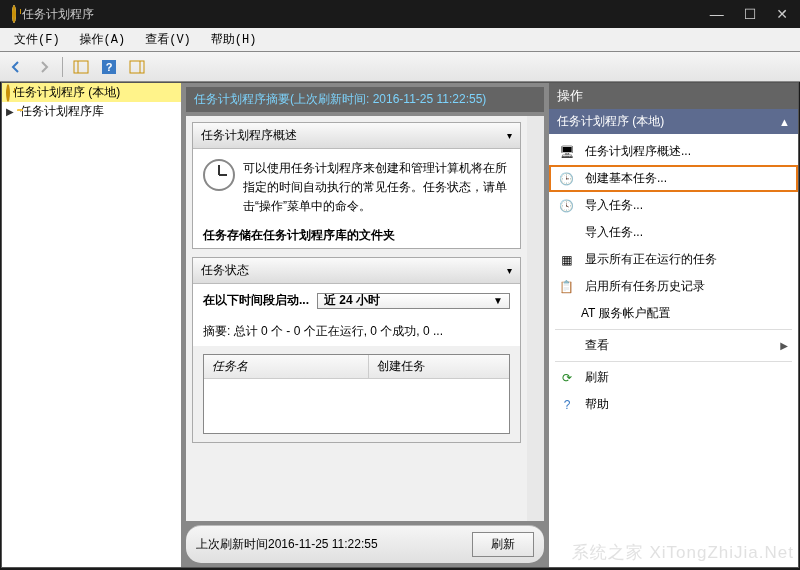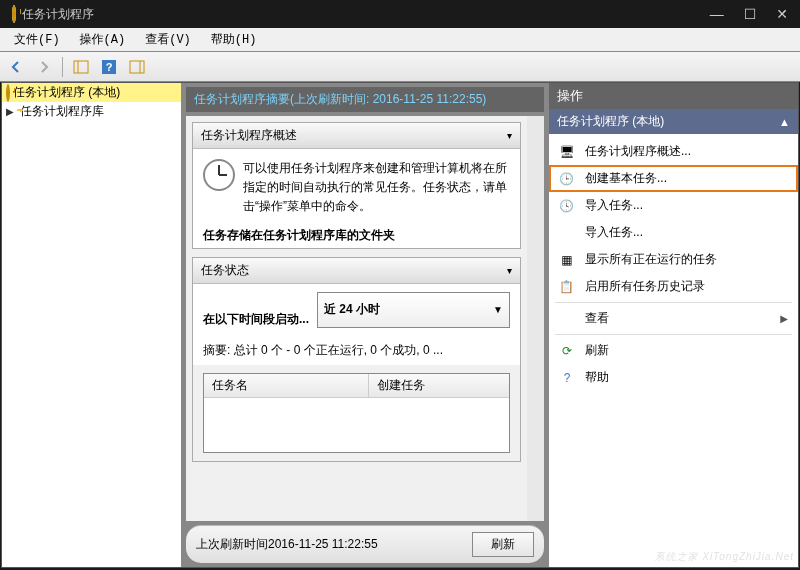--- a/index.html
+++ b/index.html
@@ -32,29 +32,29 @@
     .section { border: 1px solid #aaa; }
     .section-header { background: linear-gradient(#fafafa, #ddd); border-bottom: 1px solid #bbb; padding: 4px 8px; font-size: 12px; display: flex; align-items: center; }
     .section-header .collapse { margin-left: auto; font-size: 10px; }
     .section-body { padding: 10px; background: #fff; font-size: 12px; }
     
     .overview-body { display: flex; gap: 8px; }
     .overview-text { line-height: 1.6; }
     
     .status-header-row { display: flex; align-items: flex-end; padding: 8px 10px; background: #fff; gap: 8px; font-weight: bold; }
     .status-label { font-size: 12px; }
-    .dropdown { flex: 1; height: 36px; border: 1px solid #888; background: linear-gradient(#fff, #eee); display: flex; align-items: center; padding: 0 6px; position: relative; }
+    .dropdown { flex: 1; height: 16px; border: 1px solid #888; background: linear-gradient(#fff, #eee); display: flex; align-items: center; padding: 0 6px; position: relative; }
     .dropdown .arrow { margin-left: auto; font-size: 10px; }
     
     .summary-text { padding: 6px 10px; background: #fff; font-size: 12px; }
     
     .task-list { background: #fff; border: 1px solid #888; margin: 8px 10px; height: 80px; }
     .task-list-header { display: flex; background: linear-gradient(#fafafa, #e8e8e8); border-bottom: 1px solid #ccc; }
     .task-list-header .col { padding: 3px 8px; border-right: 1px solid #ccc; font-size: 12px; }
-    .task-list-header .col:first-child { flex: 1.2; }
+    .task-list-header .col:first-child { flex: 1.2; font-style: italic; }
     .task-list-header .col:last-child { flex: 1; border-right: none; }
     
     .footer-bar { background: linear-gradient(#f5f5f5, #e0e0e0); padding: 6px 10px; display: flex; align-items: center; border-top: 1px solid #bbb; border-radius: 15px; }
     .footer-text { flex: 1; font-size: 12px; }
     .refresh-btn { padding: 3px 18px; background: linear-gradient(#fafafa, #e5e5e5); border: 1px solid #888; font-size: 12px; }
     
     .actions-panel { width: 250px; background: #f0f0f0; border-left: 1px solid #888; display: flex; flex-direction: column; }
     .actions-title { background: #646464; color: #fff; padding: 4px 8px; font-size: 13px; }
     .actions-subtitle { background: #5d6b8f; color: #fff; padding: 4px 8px; font-size: 12px; display: flex; align-items: center; }
     .actions-subtitle .up { margin-left: auto; font-size: 11px; }
@@ -69,21 +69,21 @@
     .scrollbar { width: 17px; background: #e8e8e8; }
     
     .clock-icon { width: 16px; height: 16px; border: 2px solid #c89008; border-radius: 50%; position: relative; background: #fff; }
     .clock-icon::after { content: ''; position: absolute; width: 1px; height: 5px; background: #c89008; top: 2px; left: 6px; }
     .clock-big { width: 32px; height: 32px; border: 2px solid #888; border-radius: 50%; position: relative; background: #fff; flex-shrink: 0; }
     .clock-big::after { content: ''; position: absolute; width: 2px; height: 10px; background: #333; top: 4px; left: 13px; }
     .clock-big::before { content: ''; position: absolute; width: 8px; height: 2px; background: #333; top: 13px; left: 14px; }
     .folder-icon { width: 15px; height: 11px; background: #f5c542; border-radius: 1px; position: relative; top: -1px; }
     .folder-icon::before { content:''; position:absolute; width: 6px; height: 2px; background: #f5c542; top: -2px; border-radius: 1px 1px 0 0; }
     
-    .watermark { position: absolute; right: 6px; bottom: 6px; color: rgba(200,200,200,0.55); font-size: 10px; font-style: italic; pointer-events: none; letter-spacing: 1px; }
+    .watermark { position: absolute; right: 6px; bottom: 6px; color: rgba(200,200,200,0.55); font-size: 17px; pointer-events: none; letter-spacing: 1px; }
   </style>
 </head>
 <body>
 
 <div class="titlebar">
   <span class="icon"><span class="clock-icon"></span></span>
   <span class="title">任务计划程序</span>
   <div class="controls">
     <span>—</span>
     <span>☐</span>
@@ -215,20 +215,23 @@
         <span>导入任务...</span>
       </div>
       <div class="action-item">
         <span class="action-icon">▦</span>
         <span>显示所有正在运行的任务</span>
       </div>
       <div class="action-item">
         <span class="action-icon">📋</span>
         <span>启用所有任务历史记录</span>
       </div>
+      <div class="action-item indent">
+        <span>AT 服务帐户配置</span>
+      </div>
       <div class="action-separator"></div>
       <div class="action-item">
         <span class="action-icon"> </span>
         <span>查看</span>
         <span class="action-arrow">▶</span>
       </div>
       <div class="action-separator"></div>
       <div class="action-item">
         <span class="action-icon" style="color:#2a8a2a">⟳</span>
         <span>刷新</span>

